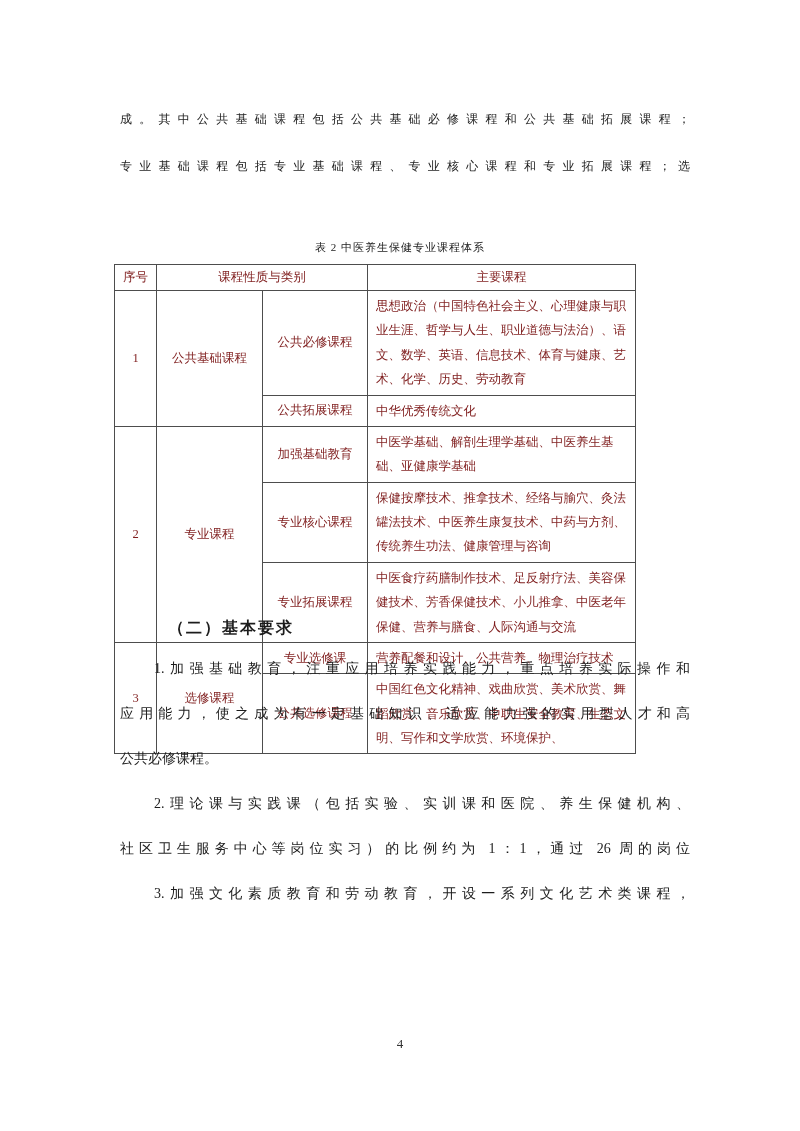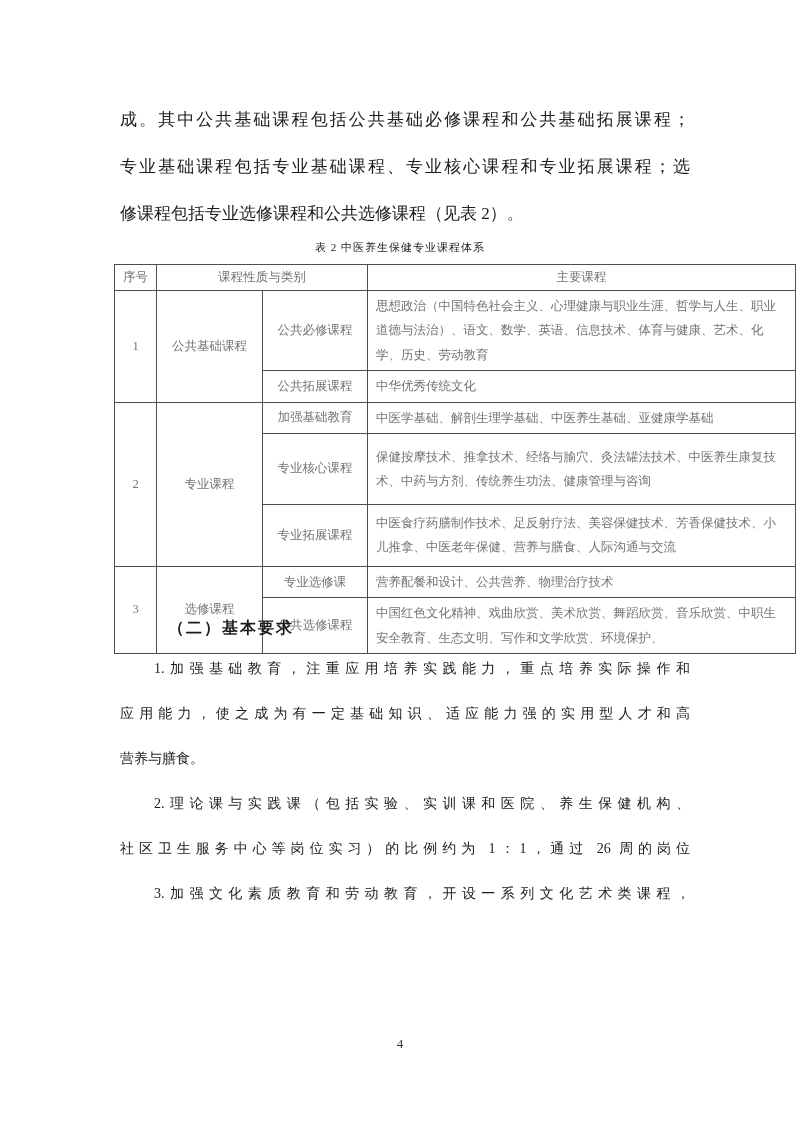--- a/index.html
+++ b/index.html
@@ -9,44 +9,44 @@
     width:800px; height:1131px;
     margin:0 auto;
     background:#ffffff;
     font-family:"Liberation Serif","DejaVu Serif",serif;
     color:#1c1c1c;
     overflow:hidden;
   }
   
   .intro {
     position:absolute; left:120px; width:570px; top:96px;
-    font-size:17px;
+    font-size:12px;
   }
   .line {
     line-height:47px;
     text-align:justify;
     text-align-last:justify;
     white-space:nowrap;
   }
   .bodyline { line-height:45px; }
   .tail { text-align-last:left; }
   .ind  { text-indent:34px; }
 
   
   .tbl-caption {
     position:absolute; top:240px; left:0; width:100%;
     text-align:center; font-size:11px; color:#1c1c1c;
     letter-spacing:1px;
   }
   table.curriculum {
     position:absolute; top:264px; left:114px;
-    width:682px;
+    width:522px;
     border-collapse:collapse;
     font-size:12.5px;
-    color:#737373;
+    color:#7f1d1d;
   }
   table.curriculum td, table.curriculum th {
     border:1px solid #4d4d4d;
     vertical-align:middle;
     font-weight:normal;
   }
   td.c, th.c { text-align:center; }
   td.courses { text-align:left; padding:3px 8px; line-height:1.95; }
   tr.h-row   { height:26px; }
   tr.r1      { height:67px; }
@@ -72,21 +72,20 @@
   }
 </style>
 </head>
 <body>
 
 <div class="page">
 
   <div class="intro">
     <div class="line">成。其中公共基础课程包括公共基础必修课程和公共基础拓展课程；</div>
     <div class="line">专业基础课程包括专业基础课程、专业核心课程和专业拓展课程；选</div>
-    <div class="line tail">修课程包括专业选修课程和公共选修课程（见表 2）。</div>
   </div>
 
   <div class="tbl-caption">表 2 中医养生保健专业课程体系</div>
 
   <table class="curriculum">
     <colgroup>
       <col style="width:42px">
       <col style="width:106px">
       <col style="width:105px">
       <col>
@@ -135,21 +134,21 @@
       <td class="courses">中国红色文化精神、戏曲欣赏、美术欣赏、舞蹈欣赏、音乐欣赏、中职生安全教育、生态文明、写作和文学欣赏、环境保护、</td>
     </tr>
   </tbody>
     </table>
 
   <div class="sec-heading">（二）基本要求</div>
 
   <div class="bodytext">
     <div class="line bodyline ind">1.加强基础教育，注重应用培养实践能力，重点培养实际操作和</div>
     <div class="line bodyline">应用能力，使之成为有一定基础知识、适应能力强的实用型人才和高</div>
-    <div class="line bodyline tail">营养与膳食。</div>
+    <div class="line bodyline tail">公共必修课程。</div>
 
     <div class="line bodyline ind">2.理论课与实践课（包括实验、实训课和医院、养生保健机构、</div>
     <div class="line bodyline">社区卫生服务中心等岗位实习）的比例约为 1：1，通过 26 周的岗位</div>
 
     <div class="line bodyline ind">3.加强文化素质教育和劳动教育，开设一系列文化艺术类课程，</div>
 
   </div>
 
   <div class="page-number">4</div>
 

